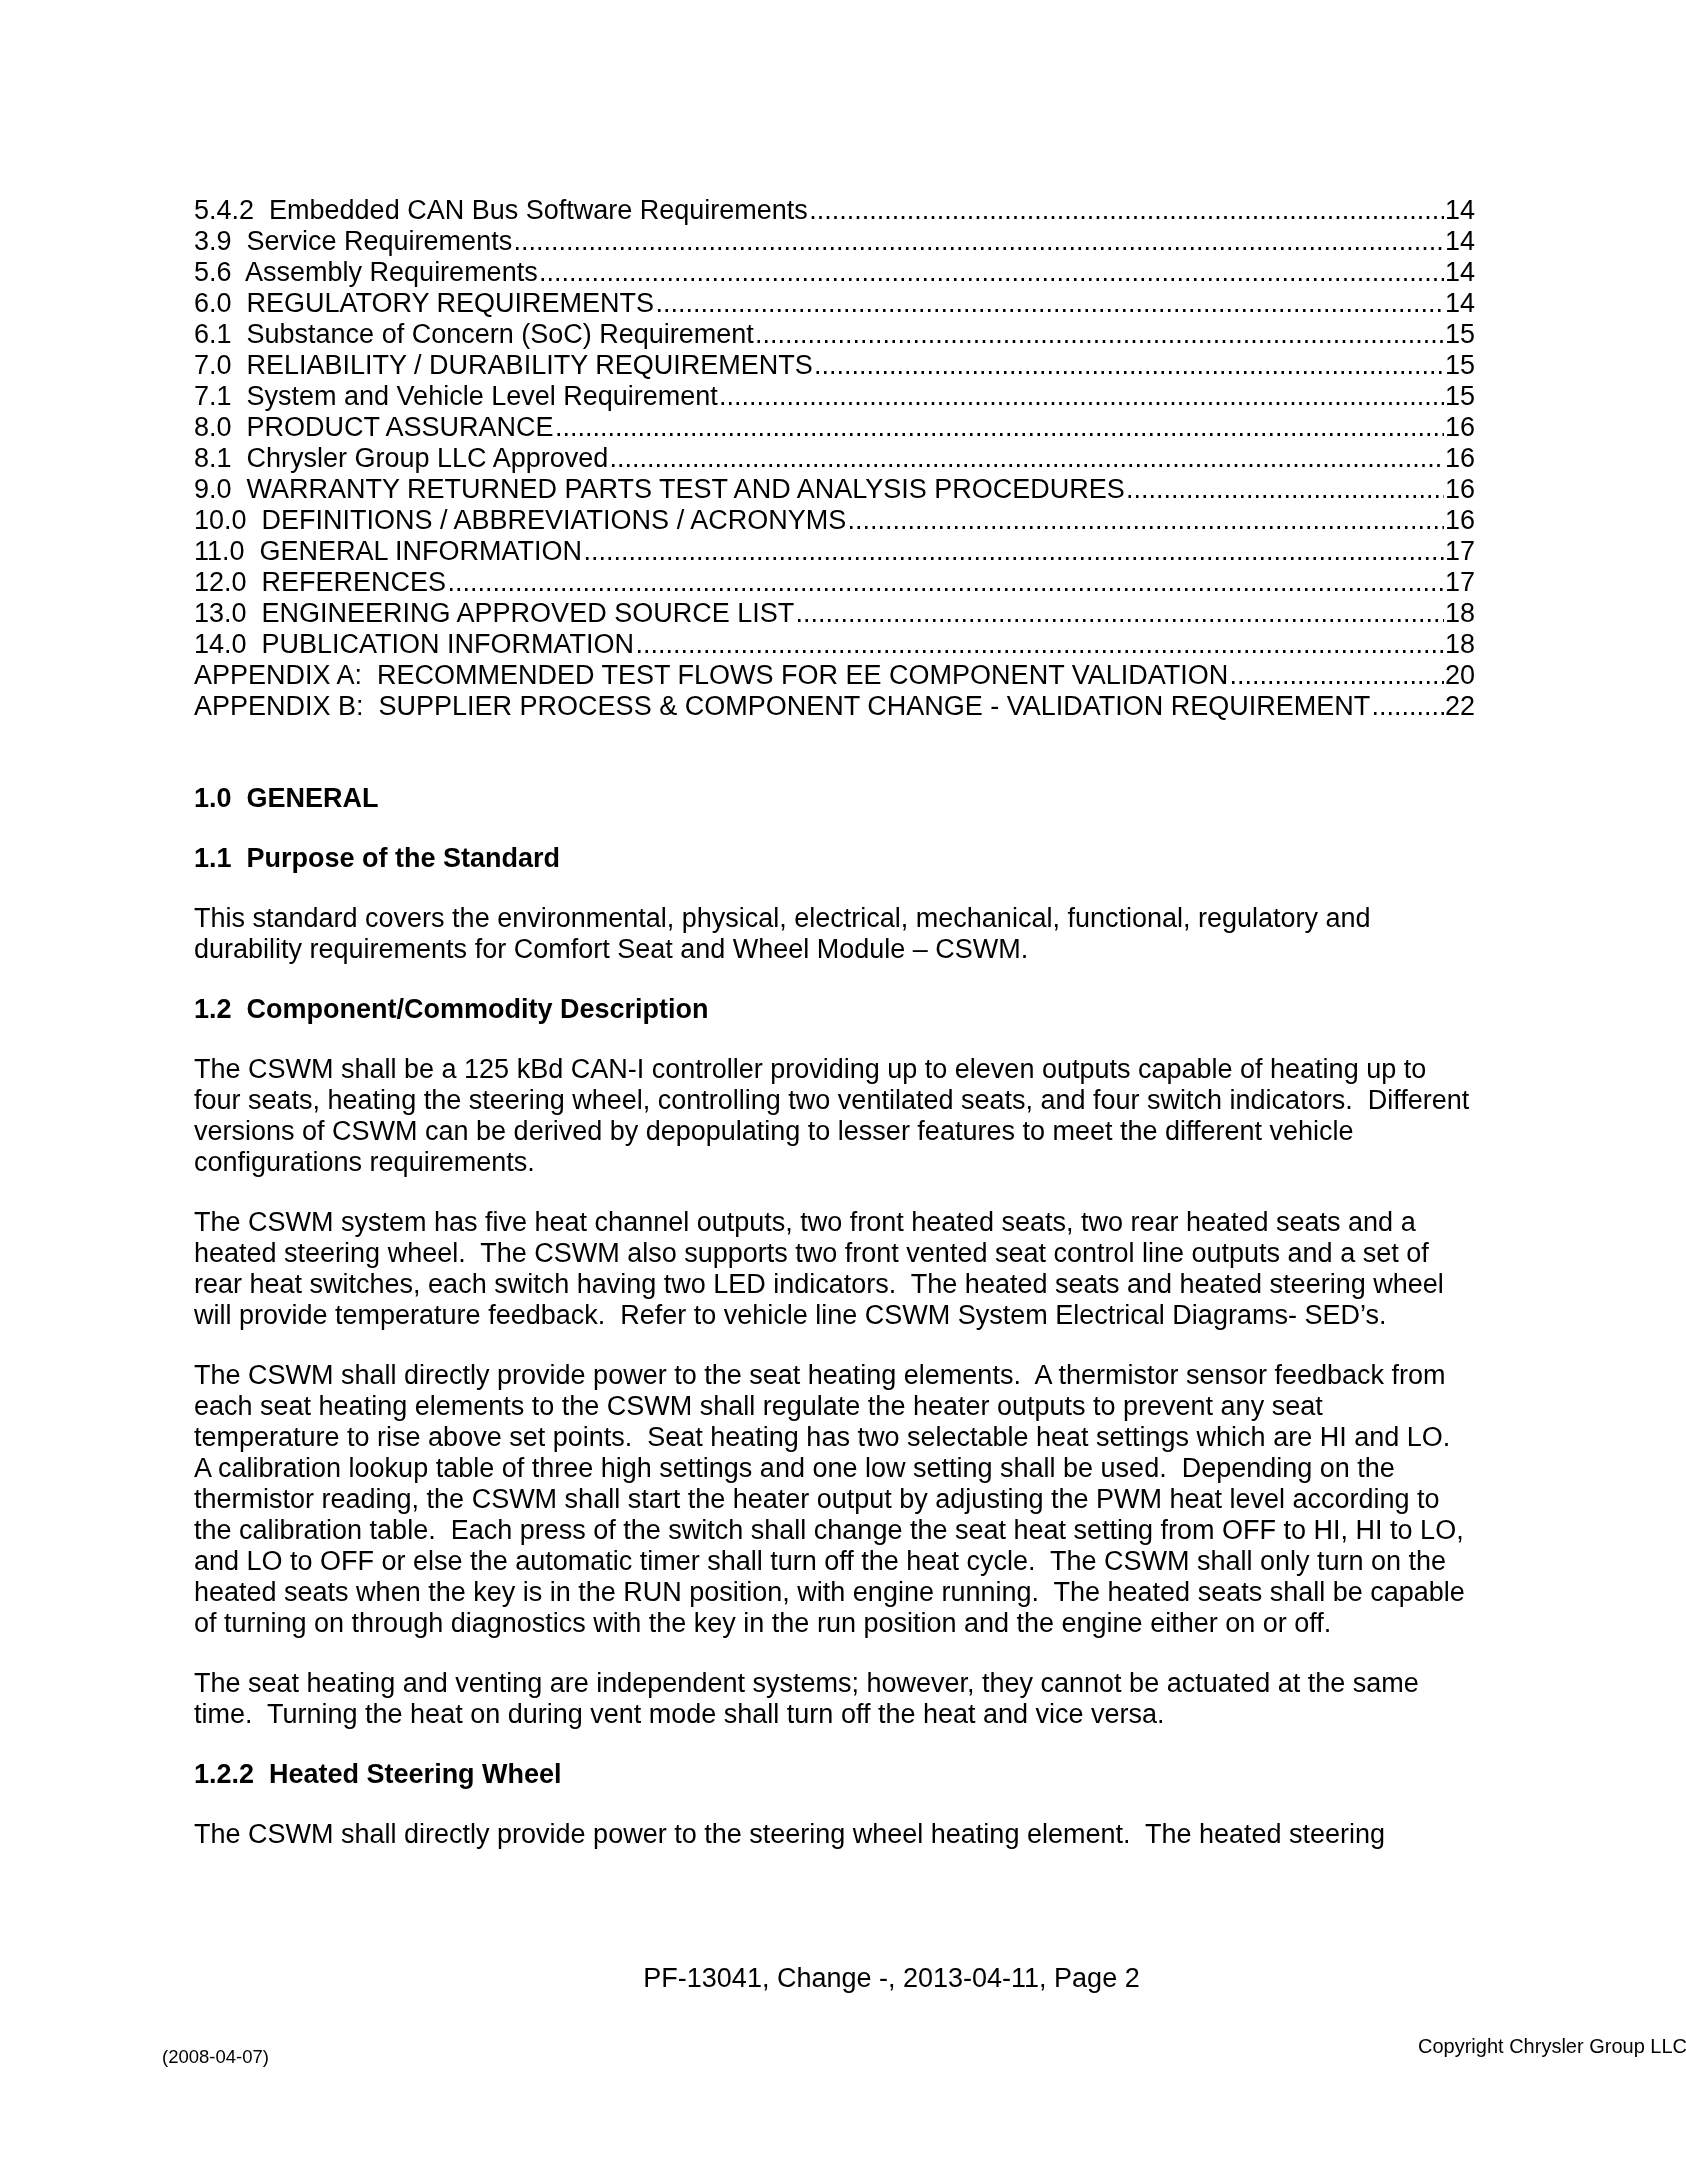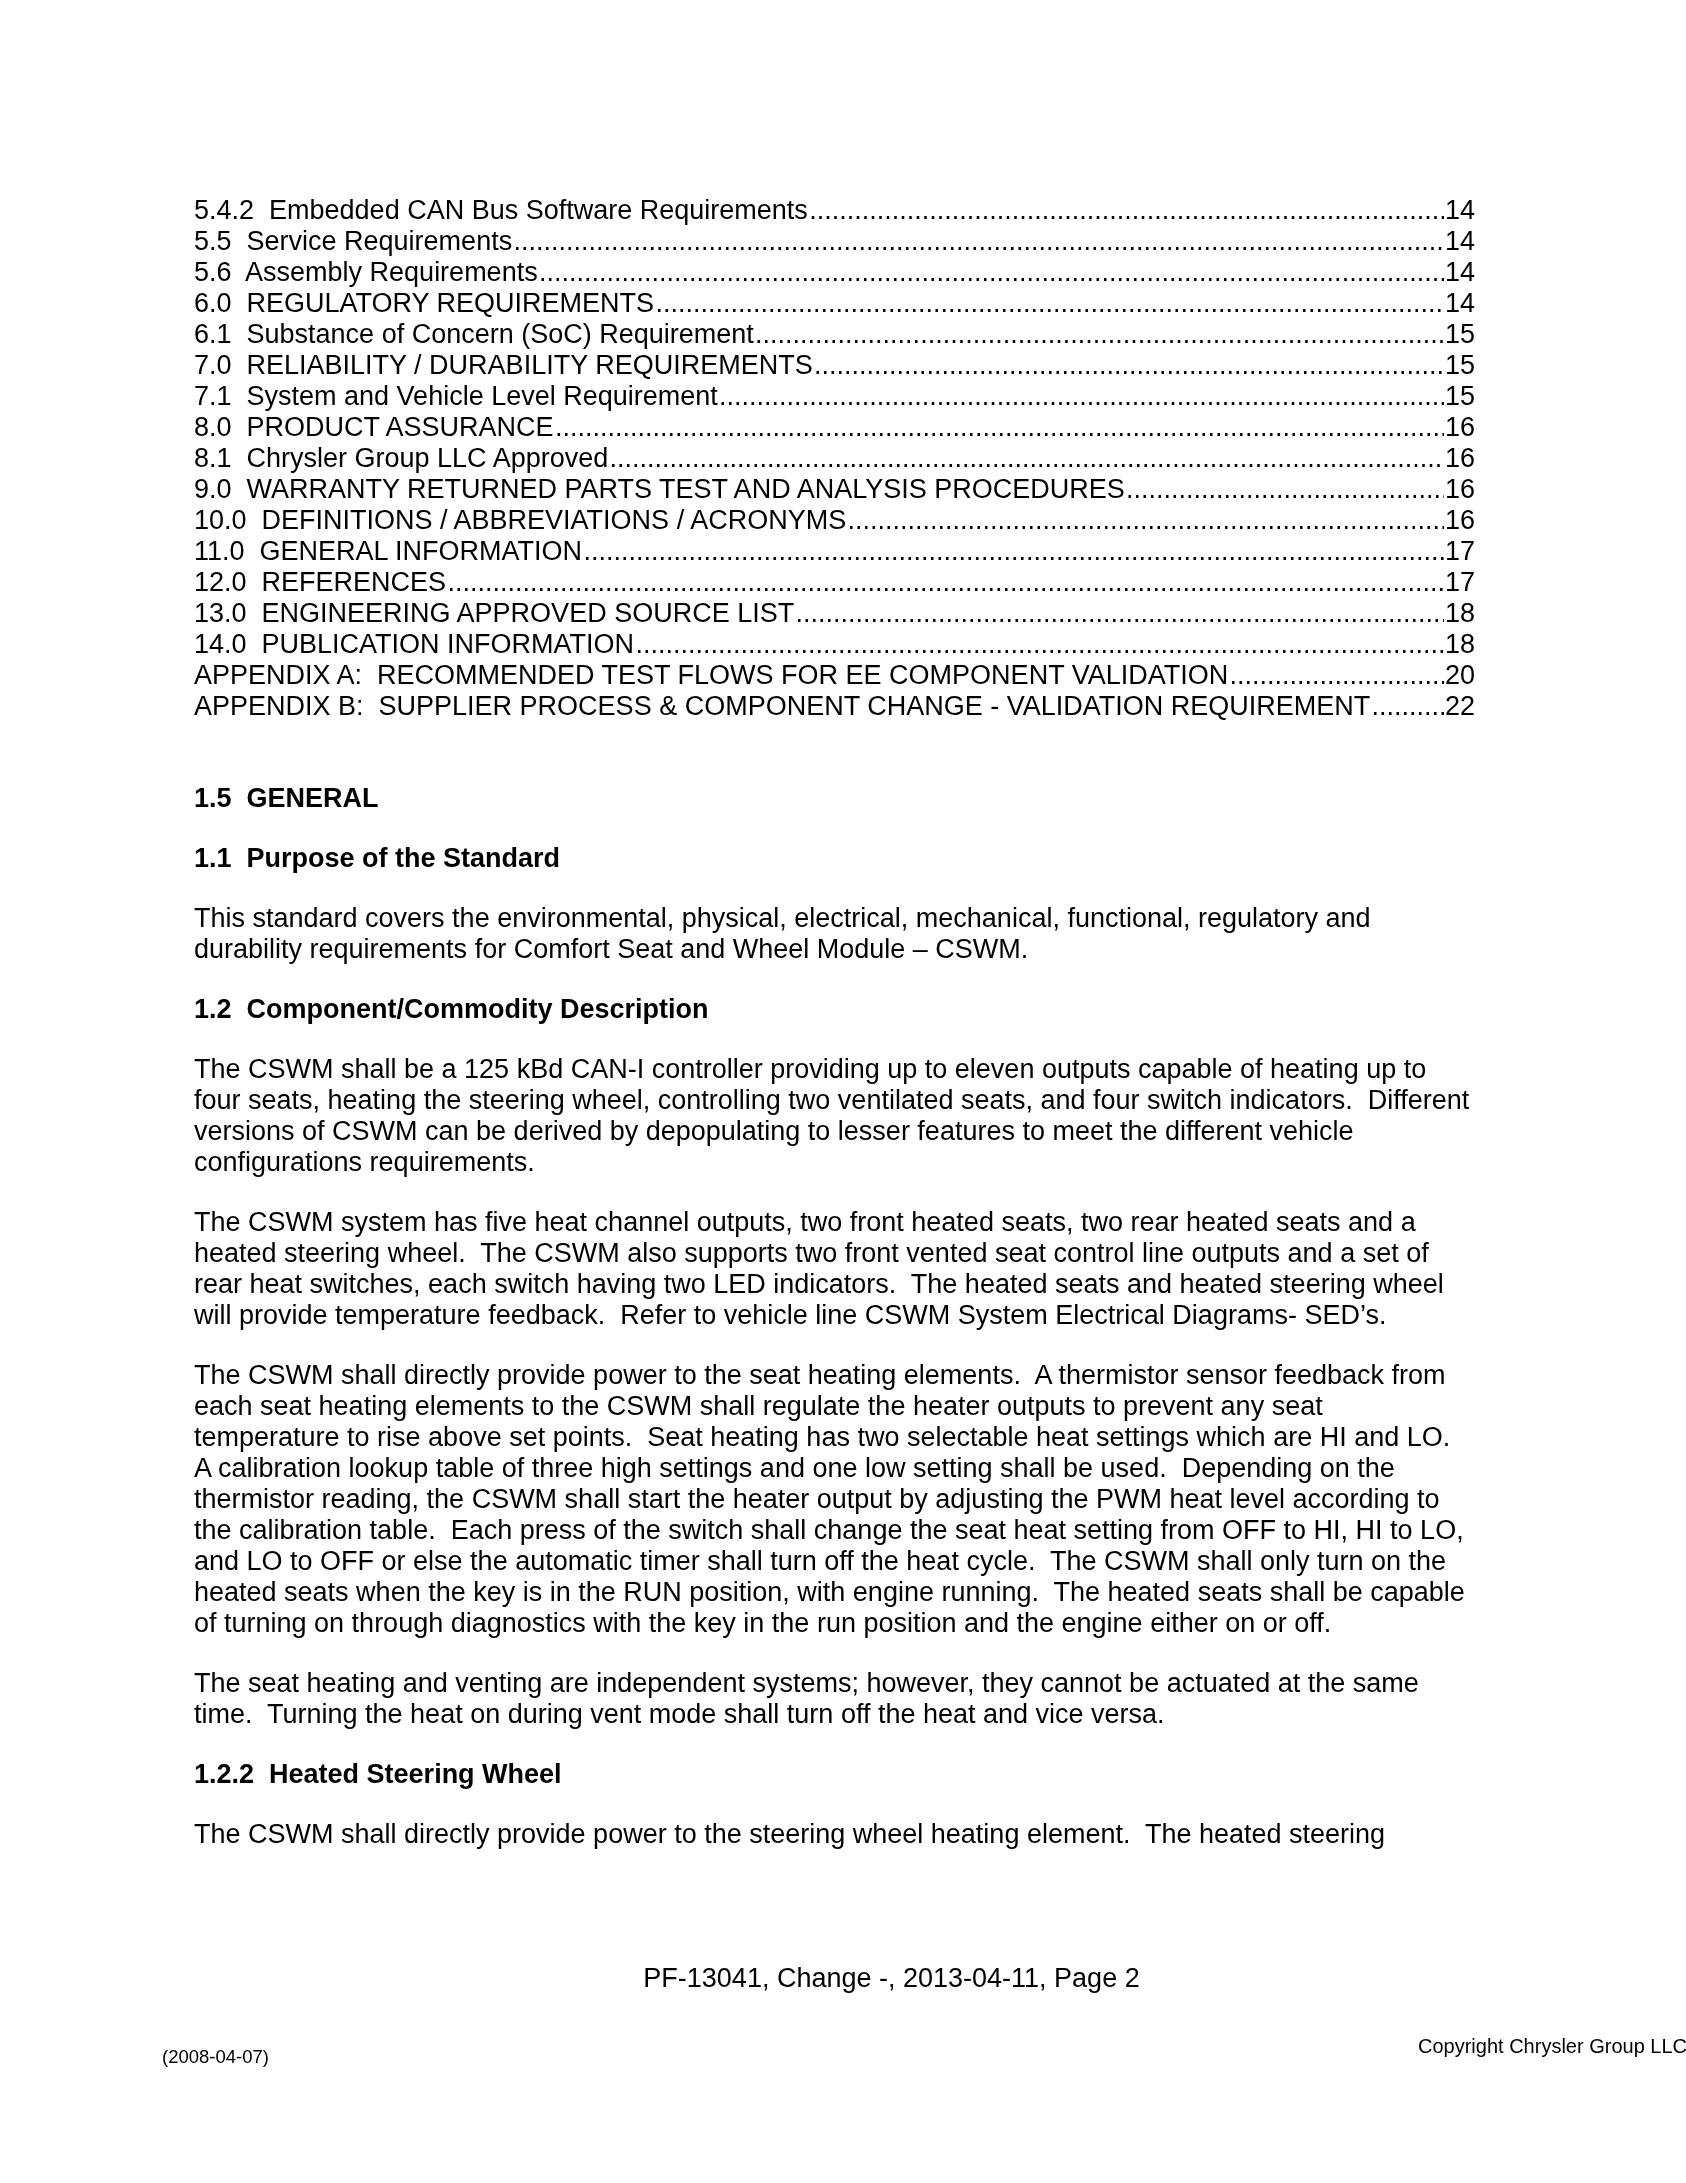--- a/index.html
+++ b/index.html
@@ -83,21 +83,21 @@
 <div class="page">
   <div class="content">
 
     <div class="toc">
       <div class="toc-row">
         <span class="toc-label">5.4.2  Embedded CAN Bus Software Requirements</span>
         <span class="toc-dots"></span>
         <span class="toc-page">14</span>
       </div>
       <div class="toc-row">
-        <span class="toc-label">5.5  Service Requirements</span>
+        <span class="toc-label">3.9  Service Requirements</span>
         <span class="toc-dots"></span>
         <span class="toc-page">14</span>
       </div>
       <div class="toc-row">
         <span class="toc-label">5.6  Assembly Requirements</span>
         <span class="toc-dots"></span>
         <span class="toc-page">14</span>
       </div>
       <div class="toc-row">
         <span class="toc-label">6.0  REGULATORY REQUIREMENTS</span>
@@ -164,21 +164,21 @@
         <span class="toc-dots"></span>
         <span class="toc-page">20</span>
       </div>
       <div class="toc-row">
         <span class="toc-label">APPENDIX B:  SUPPLIER PROCESS &amp; COMPONENT CHANGE - VALIDATION REQUIREMENT</span>
         <span class="toc-dots"></span>
         <span class="toc-page">22</span>
       </div>
     </div>
 
-    <div class="heading h-first">1.5  GENERAL</div>
+    <div class="heading h-first">1.0  GENERAL</div>
 
     <div class="heading">1.1  Purpose of the Standard</div>
     <p class="body">This standard covers the environmental, physical, electrical, mechanical, functional, regulatory and durability requirements for Comfort Seat and Wheel Module – CSWM.</p>
 
     <div class="heading">1.2  Component/Commodity Description</div>
     <p class="body">The CSWM shall be a 125 kBd CAN-I controller providing up to eleven outputs capable of heating up to four seats, heating the steering wheel, controlling two ventilated seats, and four switch indicators.  Different versions of CSWM can be derived by depopulating to lesser features to meet the different vehicle configurations requirements.</p>
     <p class="body">The CSWM system has five heat channel outputs, two front heated seats, two rear heated seats and a heated steering wheel.  The CSWM also supports two front vented seat control line outputs and a set of rear heat switches, each switch having two LED indicators.  The heated seats and heated steering wheel will provide temperature feedback.  Refer to vehicle line CSWM System Electrical Diagrams- SED’s.</p>
 
     <p class="body">The CSWM shall directly provide power to the seat heating elements.  A thermistor sensor feedback from each seat heating elements to the CSWM shall regulate the heater outputs to prevent any seat temperature to rise above set points.  Seat heating has two selectable heat settings which are HI and LO.  A calibration lookup table of three high settings and one low setting shall be used.  Depending on the thermistor reading, the CSWM shall start the heater output by adjusting the PWM heat level according to the calibration table.  Each press of the switch shall change the seat heat setting from OFF to HI, HI to LO, and LO to OFF or else the automatic timer shall turn off the heat cycle.  The CSWM shall only turn on the heated seats when the key is in the RUN position, with engine running.  The heated seats shall be capable of turning on through diagnostics with the key in the run position and the engine either on or off.</p>
     <p class="body">The seat heating and venting are independent systems; however, they cannot be actuated at the same time.  Turning the heat on during vent mode shall turn off the heat and vice versa.</p>

